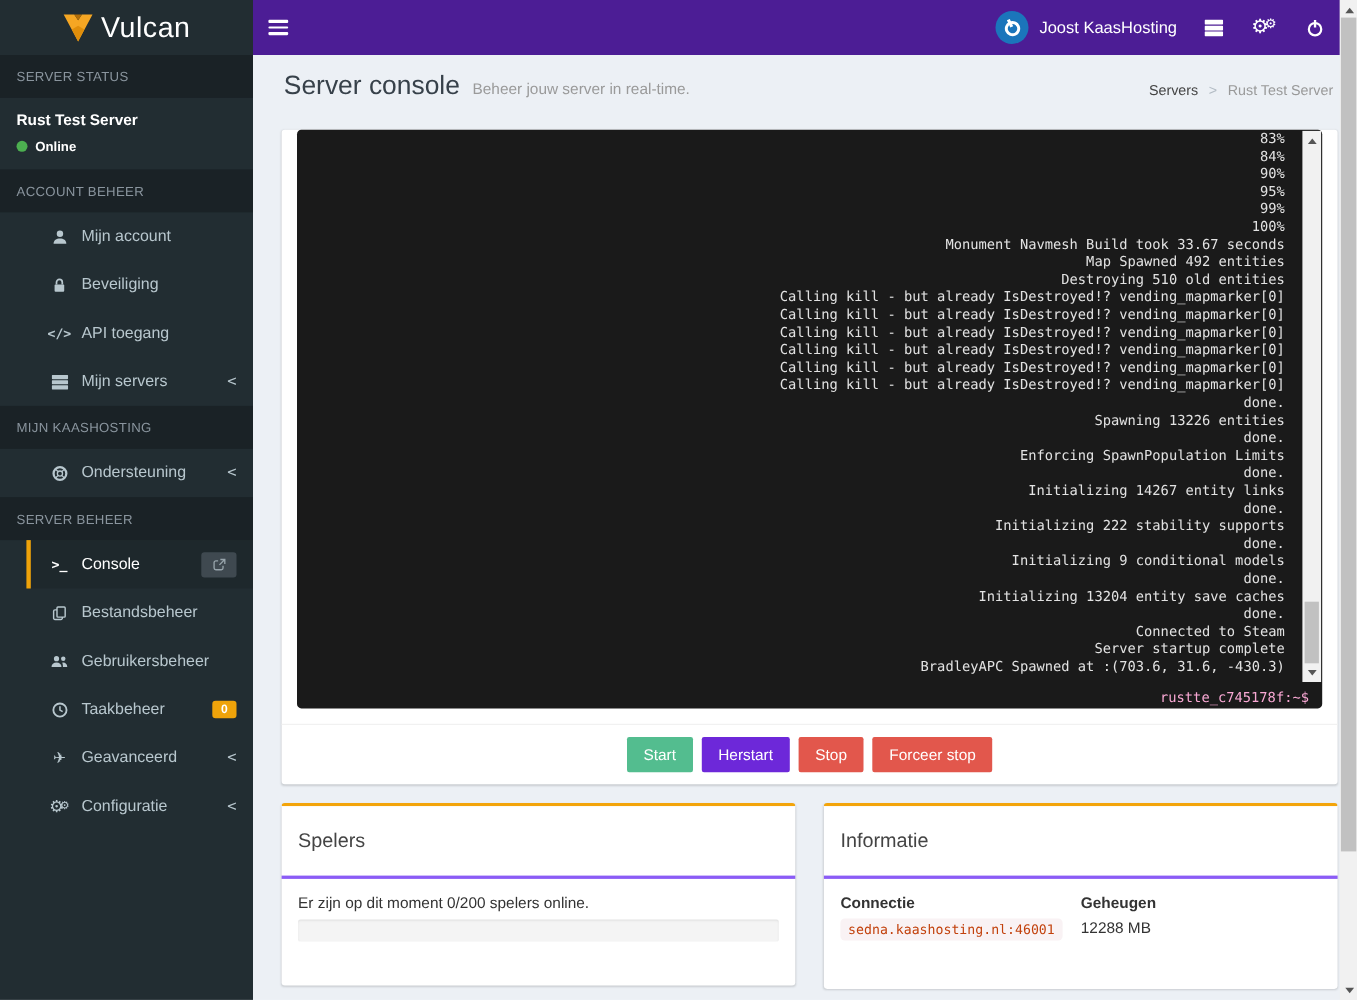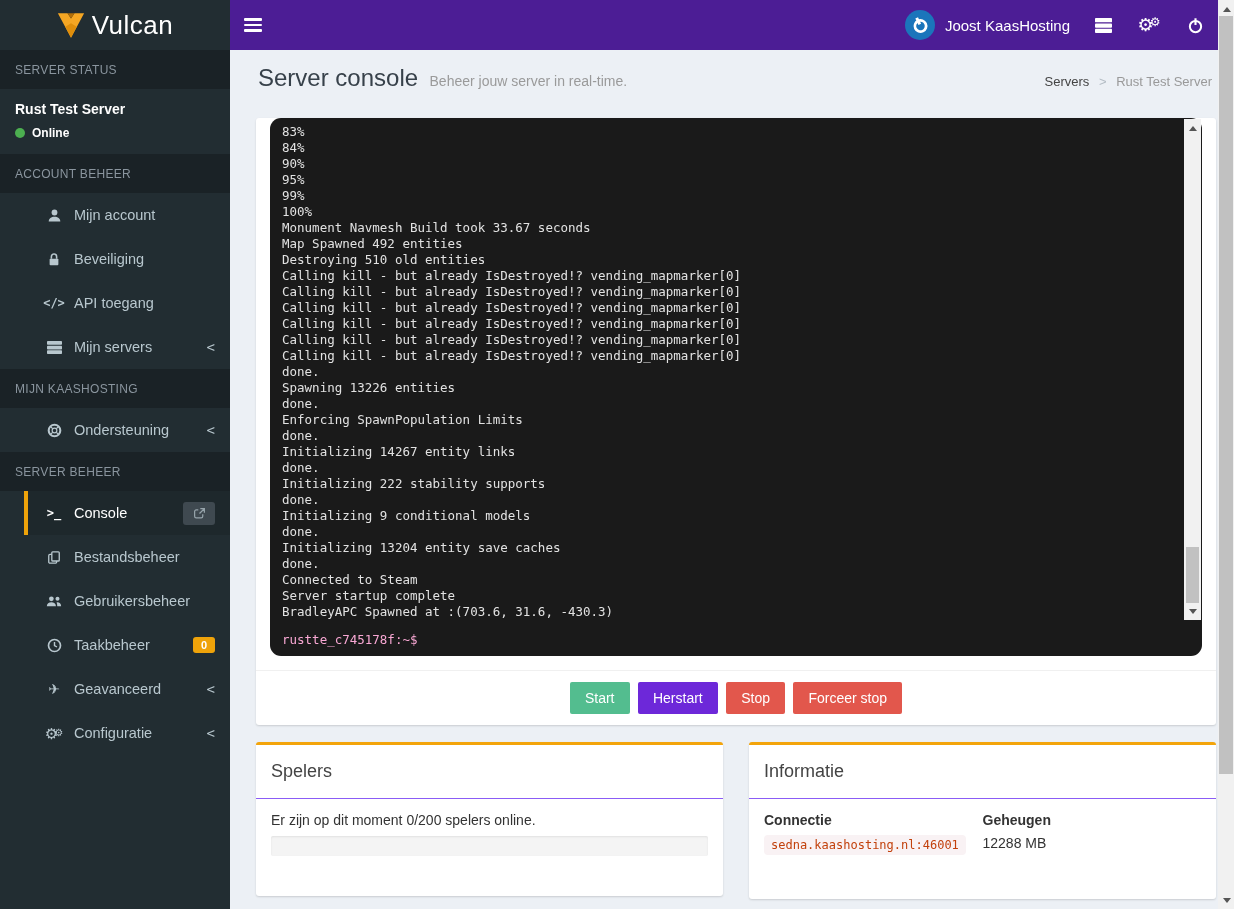--- a/index.html
+++ b/index.html
@@ -49,42 +49,42 @@
   .content { position:absolute; left:242px; top:50px; width:988px; height:859px; }
   .page-header { position:relative; padding:14px 16px 12px; }
   .page-title { display:inline; font-size:24px; font-weight:400; color:#37414a; }
   .page-subtitle { font-size:14px; color:#9a9a9a; margin-left:7px; }
   .breadcrumb { position:absolute; right:18px; top:24px; font-size:13px; color:#999; }
   .breadcrumb .bc-link { color:#444; text-decoration:none; cursor:pointer; }
   .bc-sep { margin:0 6px; color:#b3bcc4; }
 
   .card { background:#fff; border-radius:3px; box-shadow:0 1px 2px rgba(0,0,0,0.15); }
   .console-card { margin:0 14px; }
-  .terminal { margin:14px; background:#1a1a1a; border-radius:11px; padding:6px 12px; position:relative; }
+  .terminal { margin:14px; background:#1a1a1a; border-radius:4px; padding:0 12px; position:relative;text-align:right; }
   .term-out { font-family:"DejaVu Sans Mono",monospace; font-size:12.5px; line-height:16px;
               color:#e2e2e2; white-space:pre; height:500px; overflow:hidden; padding-right:22px; }
   .term-prompt { font-family:"DejaVu Sans Mono",monospace; font-size:12.5px; color:#f9a8d4;
                  margin-top:8px; height:18px; }
   .term-scrollbar { position:absolute; top:1px; right:1px; width:17px; height:501px; background:#f1f1f1; }
   .sb-arrow { position:absolute; left:0; width:17px; height:14px; display:flex; align-items:center; justify-content:center; cursor:pointer; }
   .tri-up { width:0; height:0; border-left:4px solid transparent; border-right:4px solid transparent; border-bottom:5px solid #555; }
   .tri-down { width:0; height:0; border-left:4px solid transparent; border-right:4px solid transparent; border-top:5px solid #555; }
   .term-thumb { position:absolute; left:2px; width:13px; top:428px; height:56px; background:#c1c1c1; cursor:pointer; }
 
   .card-footer { border-top:1px solid #f0f0f0; padding:11px; text-align:center; }
   .btn { display:inline-block; border:none; color:#fff; font-size:14px; font-family:inherit;
          padding:8px 15px; border-radius:2px; margin:0 2px; cursor:pointer; }
   .btn-start { background:#53bd8f; }
   .btn-restart { background:#6d28d9; }
   .btn-stop { background:#e2574c; }
 
   .panels { display:flex; gap:26px; margin:17px 14px 0; align-items:flex-start; }
   .panel { flex:1; background:#fff; border-top:3px solid #f3a40a; border-radius:3px;
            box-shadow:0 1px 2px rgba(0,0,0,0.15); }
-  .panel-header { padding:16px 15px; font-size:18px; color:#444; border-bottom:1px solid #8b5cf6; }
+  .panel-header { padding:21px 15px; font-size:18px; color:#444; border-bottom:3px solid #8b5cf6; }
   .panel-body { padding:13px 15px 18px; font-size:14px; }
   .progress { margin-top:8px; height:20px; background:#f4f4f4; border-radius:2px;
               box-shadow:inset 0 1px 2px rgba(0,0,0,0.08); margin-bottom:22px; }
   .progress-fill { height:100%; background:#f3a40a; border-radius:2px; }
   .info-grid { display:grid; grid-template-columns:1fr 1fr; row-gap:17px; padding-bottom:26px; }
   .info-label { font-weight:bold; font-size:14px; color:#333; margin-bottom:7px; }
   .code-chip { display:inline-block; font-family:"DejaVu Sans Mono",monospace; font-size:12px;
                color:#c2410c; background:#f9f2f4; padding:3px 7px; border-radius:4px; }
 
   

